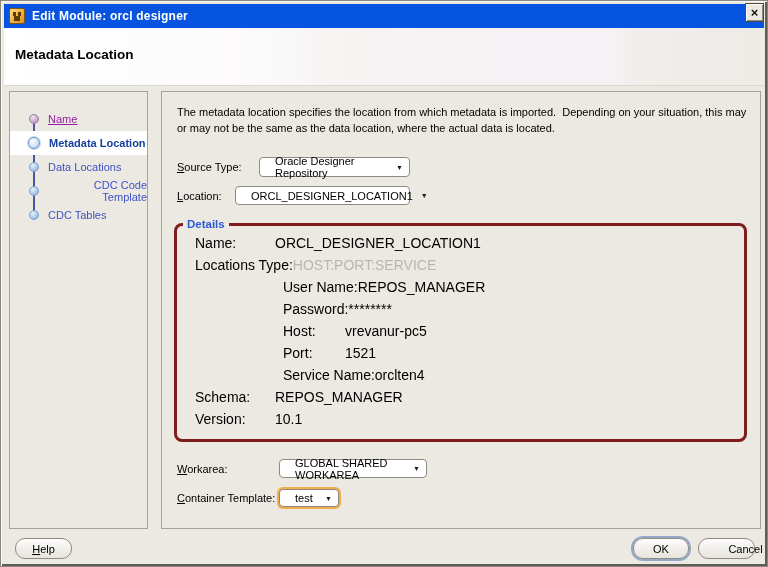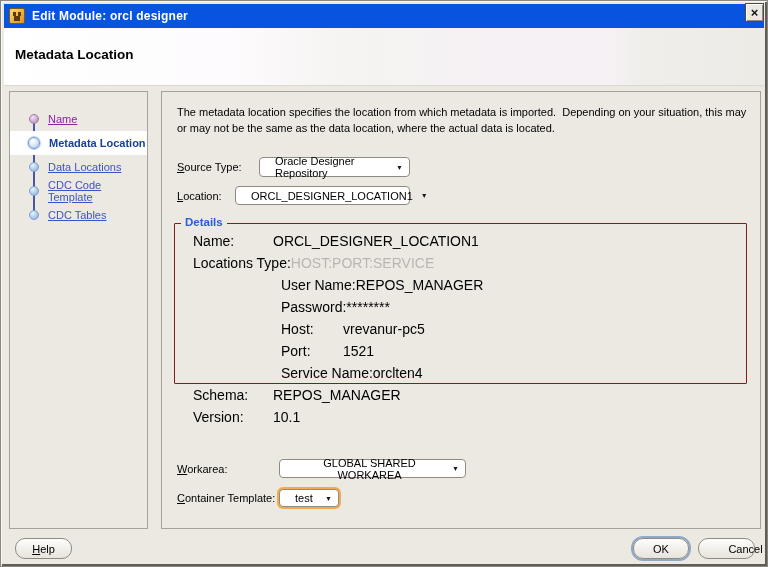--- a/index.html
+++ b/index.html
@@ -58,47 +58,47 @@
     background:radial-gradient(circle at 35% 30%, #F0E4F2 0%, #CBA6CF 60%, #AF85B6 100%);
     border-color:#9D7FA6;
   }
   .nav-row.current .dot {
     width:12px; height:12px; flex:0 0 12px; margin-left:18px;
     background:radial-gradient(circle at 35% 30%, #FFFFFF 0%, #D8E6F6 50%, #9DBCE6 100%);
     border:1px solid #6D96CC;
     box-shadow:0 0 0 1px #C4D6EC;
   }
   .nav-label { margin-left:9px; font-size:11px; }
-  .nav-row.link .nav-label    { color:#3D52C6; text-decoration:underline; cursor:pointer; }
+  .nav-row.link .nav-label    { color:#3D52C6; cursor:pointer;text-align:right; }
   .nav-row.visited .nav-label { color:#91219E; text-decoration:underline; cursor:pointer; }
   .nav-row.current .nav-label { color:#16409A; font-weight:bold; text-decoration:none; }
   
   .desc { position:absolute; left:15px; top:12px; width:582px; font-size:11px; line-height:16px; color:#000; }
   .frow { position:absolute; display:flex; align-items:center; font-size:11px; }
   .flabel { color:#000; }
   .mn { text-decoration:underline; }
   .dropdown {
     display:flex; align-items:center; background:#FFFFFF;
     border:1px solid #8F8B81; border-radius:4px; padding:0 6px 0 15px;
     font-size:11px; color:#000; cursor:default; position:absolute; top:0;
   }
   .dd-arrow { margin-left:auto; font-size:7px; color:#1A1A1A; padding-left:8px; }
   .row-source   { left:15px; top:65px;  height:20px; right:15px; }
   .dd-source    { left:82px;  width:151px; height:20px; }
   .row-location { left:15px; top:94px;  height:19px; right:15px; }
   .dd-location  { left:58px;  width:175px; height:19px; }
   .row-workarea { left:15px; top:367px; height:19px; right:15px; }
-  .dd-workarea  { left:102px; width:187px; height:19px;text-align:center; }
+  .dd-workarea  { left:102px; width:148px; height:19px; }
   .row-container{ left:15px; top:397px; height:18px; right:15px; }
   .dd-container { left:102px; width:60px; height:18px; box-shadow:0 0 0 2px #F0AC4E; }
   .frow .dropdown { position:absolute; }
   
   .details-box {
-    position:absolute; left:12px; top:131px; width:573px; height:161px;
-    border:1px solid #7f1d1d; border-radius:1px;
+    position:absolute; left:12px; top:131px; width:573px; height:219px;
+    border:3px solid #7f1d1d; border-radius:8px;
   }
   .details-title {
     position:absolute; top:-8px; left:6px; padding:0 4px; background:#ECE9E2;
     color:#2B5CD7; font-size:11.5px; font-weight:bold;
   }
   .details-rows { padding-top:6px; }
   .drow { display:flex; align-items:center; height:22px; font-size:14px; }
   .drow .dlabel { white-space:nowrap; color:#000; }
   .drow .dvalue { white-space:nowrap; color:#000; }
   .lvl0 .dlabel { margin-left:18px; flex:0 0 80px; }

